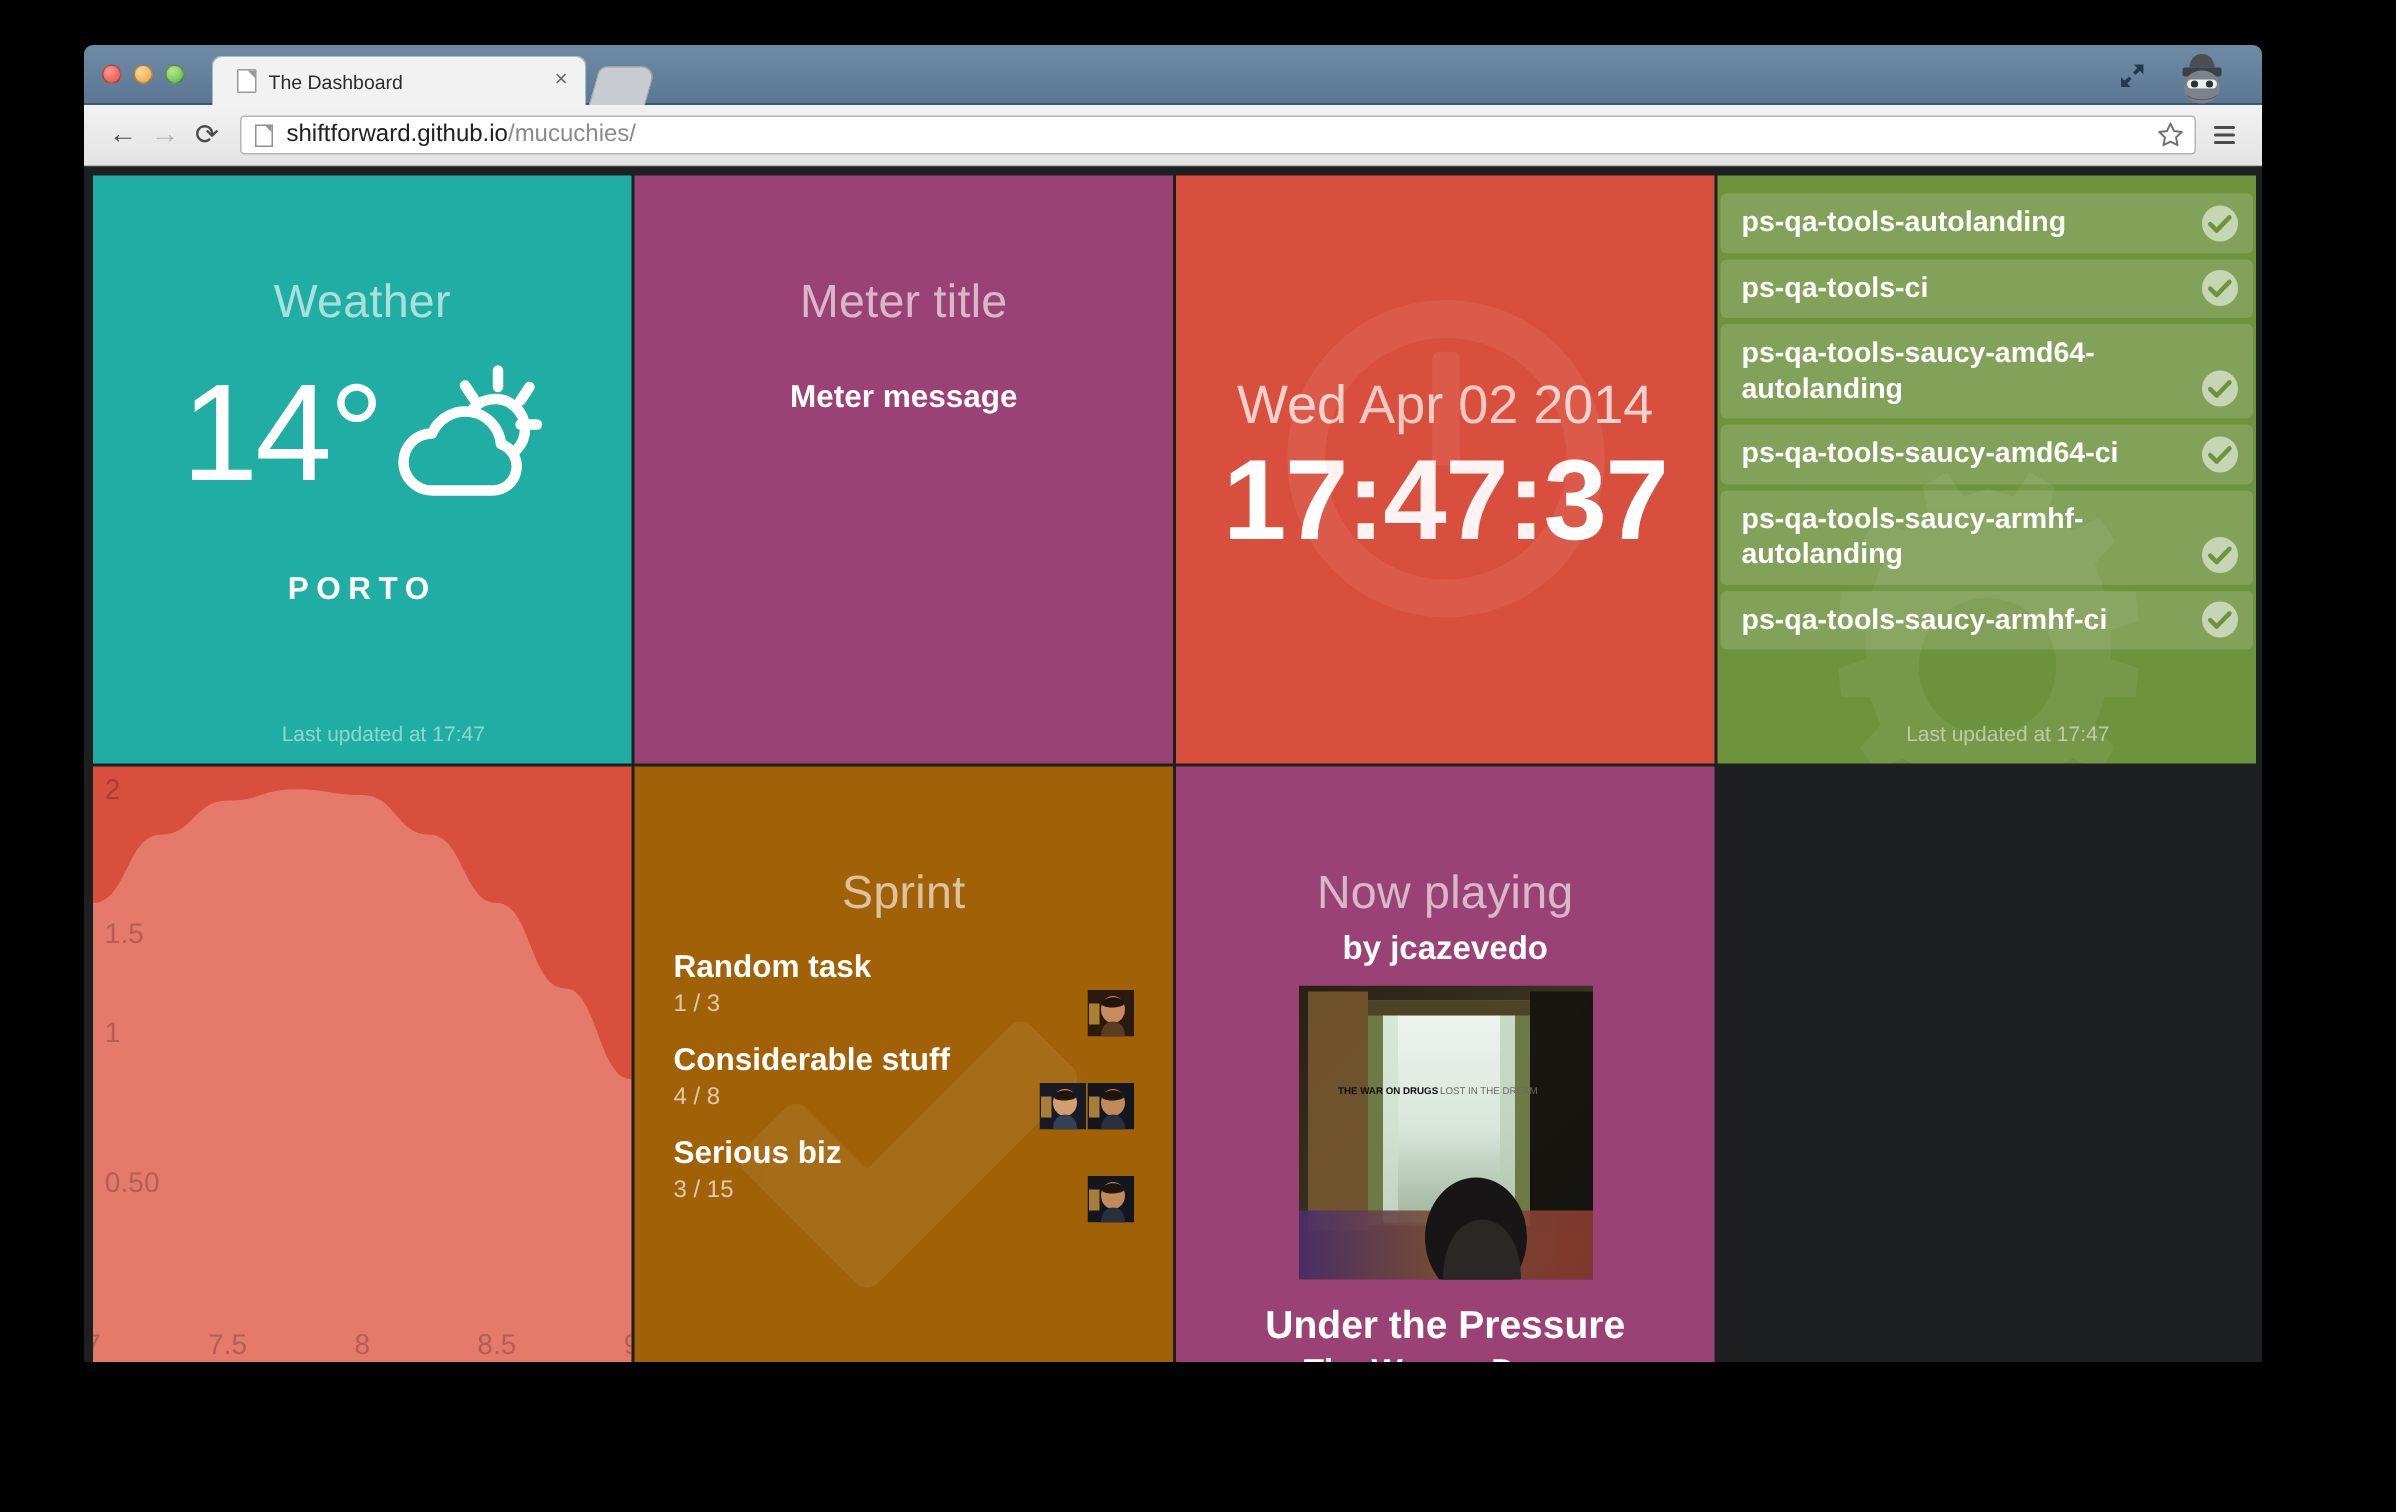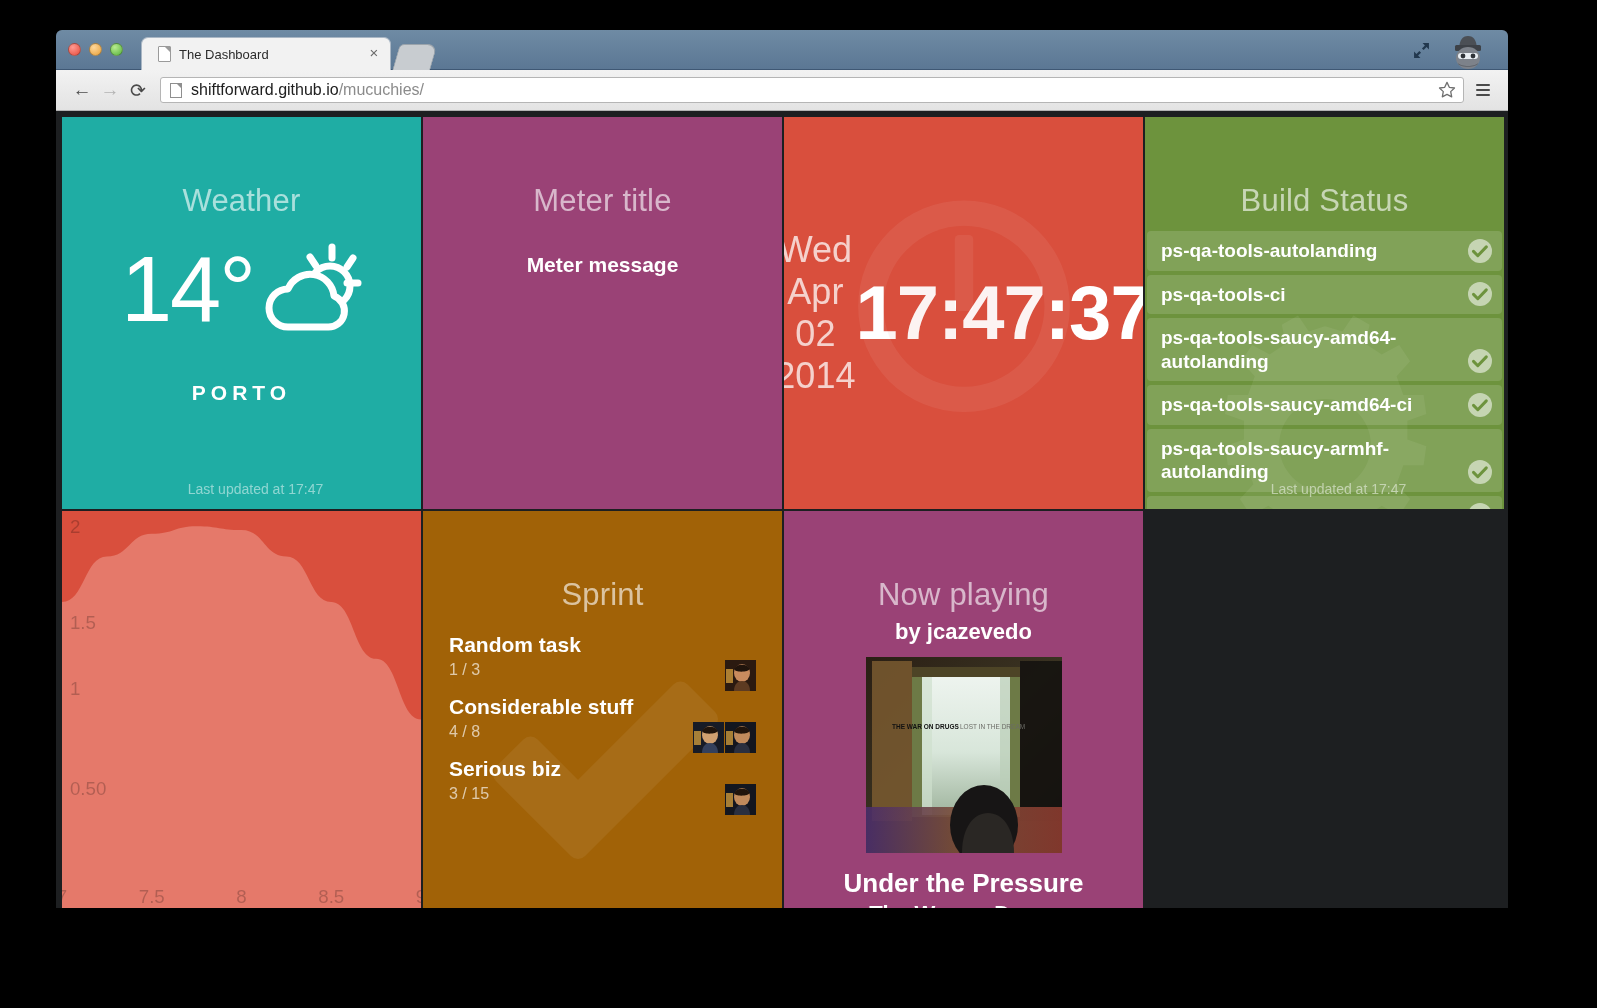--- a/index.html
+++ b/index.html
@@ -151,21 +151,21 @@
   
   #widget-meter { background: #9a4276; }
   #meter-gauge { position: relative; width: 210px; height: 190px; margin: 20px auto 0; }
   #meter-value {
     position: absolute; left: 0; right: 0; top: 74px;
     font-size: 43px; font-weight: 700;
   }
   #meter-message { margin-top: 34px; font-size: 21px; font-weight: 700; }
 
   
-  #widget-clock { background: #d94f3d; display:flex; flex-direction:row;
+  #widget-clock { background: #d94f3d; display:flex; flex-direction:column;
                   align-items:center; justify-content:center; }
   #clock-date { font-size: 36px; color: rgba(255,255,255,.74); font-weight: 400; }
   #clock-time { font-size: 76px; font-weight: 700; line-height: 1.12; letter-spacing: -1px; }
 
   
   #widget-build { background: #6d933d; }
   #build-list { margin-top: 12px; padding: 0 2px; }
   .build-item {
     position: relative;
     background: rgba(255,255,255,.14);
@@ -304,21 +304,20 @@
       <div id="clock-time">17:47:37</div>
     </div>
 
     <div class="widget" id="widget-build">
       <div class="wm" style="left:50%; top:330px; transform:translate(-50%,-50%);">
         <svg viewBox="0 0 200 200" width="270" height="270">
           <path d="M100 12l13 4 8-12 12 7-3 14 12 8 13-7 8 12-10 11 5 14h15l2 14-14 5v14l14 5-2 14h-15l-5 14 10 11-8 12-13-7-12 8 3 14-12 7-8-12-13 4-13-4-8 12-12-7 3-14-12-8-13 7-8-12 10-11-5-14H28l-2-14 14-5v-14l-14-5 2-14h15l5-14-10-11 8-12 13 7 12-8-3-14 12-7 8 12z" fill="#fff"></path>
           <circle cx="100" cy="100" r="34" fill="#6d933d"></circle>
         </svg>
       </div>
-      <div class="w-title">Build Status</div>
       <div id="build-list">
           <div class="build-item"><span>ps-qa-tools-autolanding</span><span class="build-check"><svg viewBox="0 0 26 26" width="26" height="26">
                 <circle cx="13" cy="13" r="12" fill="rgba(255,255,255,.55)"></circle>
                 <path d="M6.5 13.4l4.3 4.3 8.5-8.8" fill="none" stroke="#6d933d" stroke-width="3" stroke-linecap="round" stroke-linejoin="round"></path>
               </svg></span></div>
           <div class="build-item"><span>ps-qa-tools-ci</span><span class="build-check"><svg viewBox="0 0 26 26" width="26" height="26">
                 <circle cx="13" cy="13" r="12" fill="rgba(255,255,255,.55)"></circle>
                 <path d="M6.5 13.4l4.3 4.3 8.5-8.8" fill="none" stroke="#6d933d" stroke-width="3" stroke-linecap="round" stroke-linejoin="round"></path>
               </svg></span></div>
           <div class="build-item"><span>ps-qa-tools-saucy-amd64-autolanding</span><span class="build-check"><svg viewBox="0 0 26 26" width="26" height="26">

